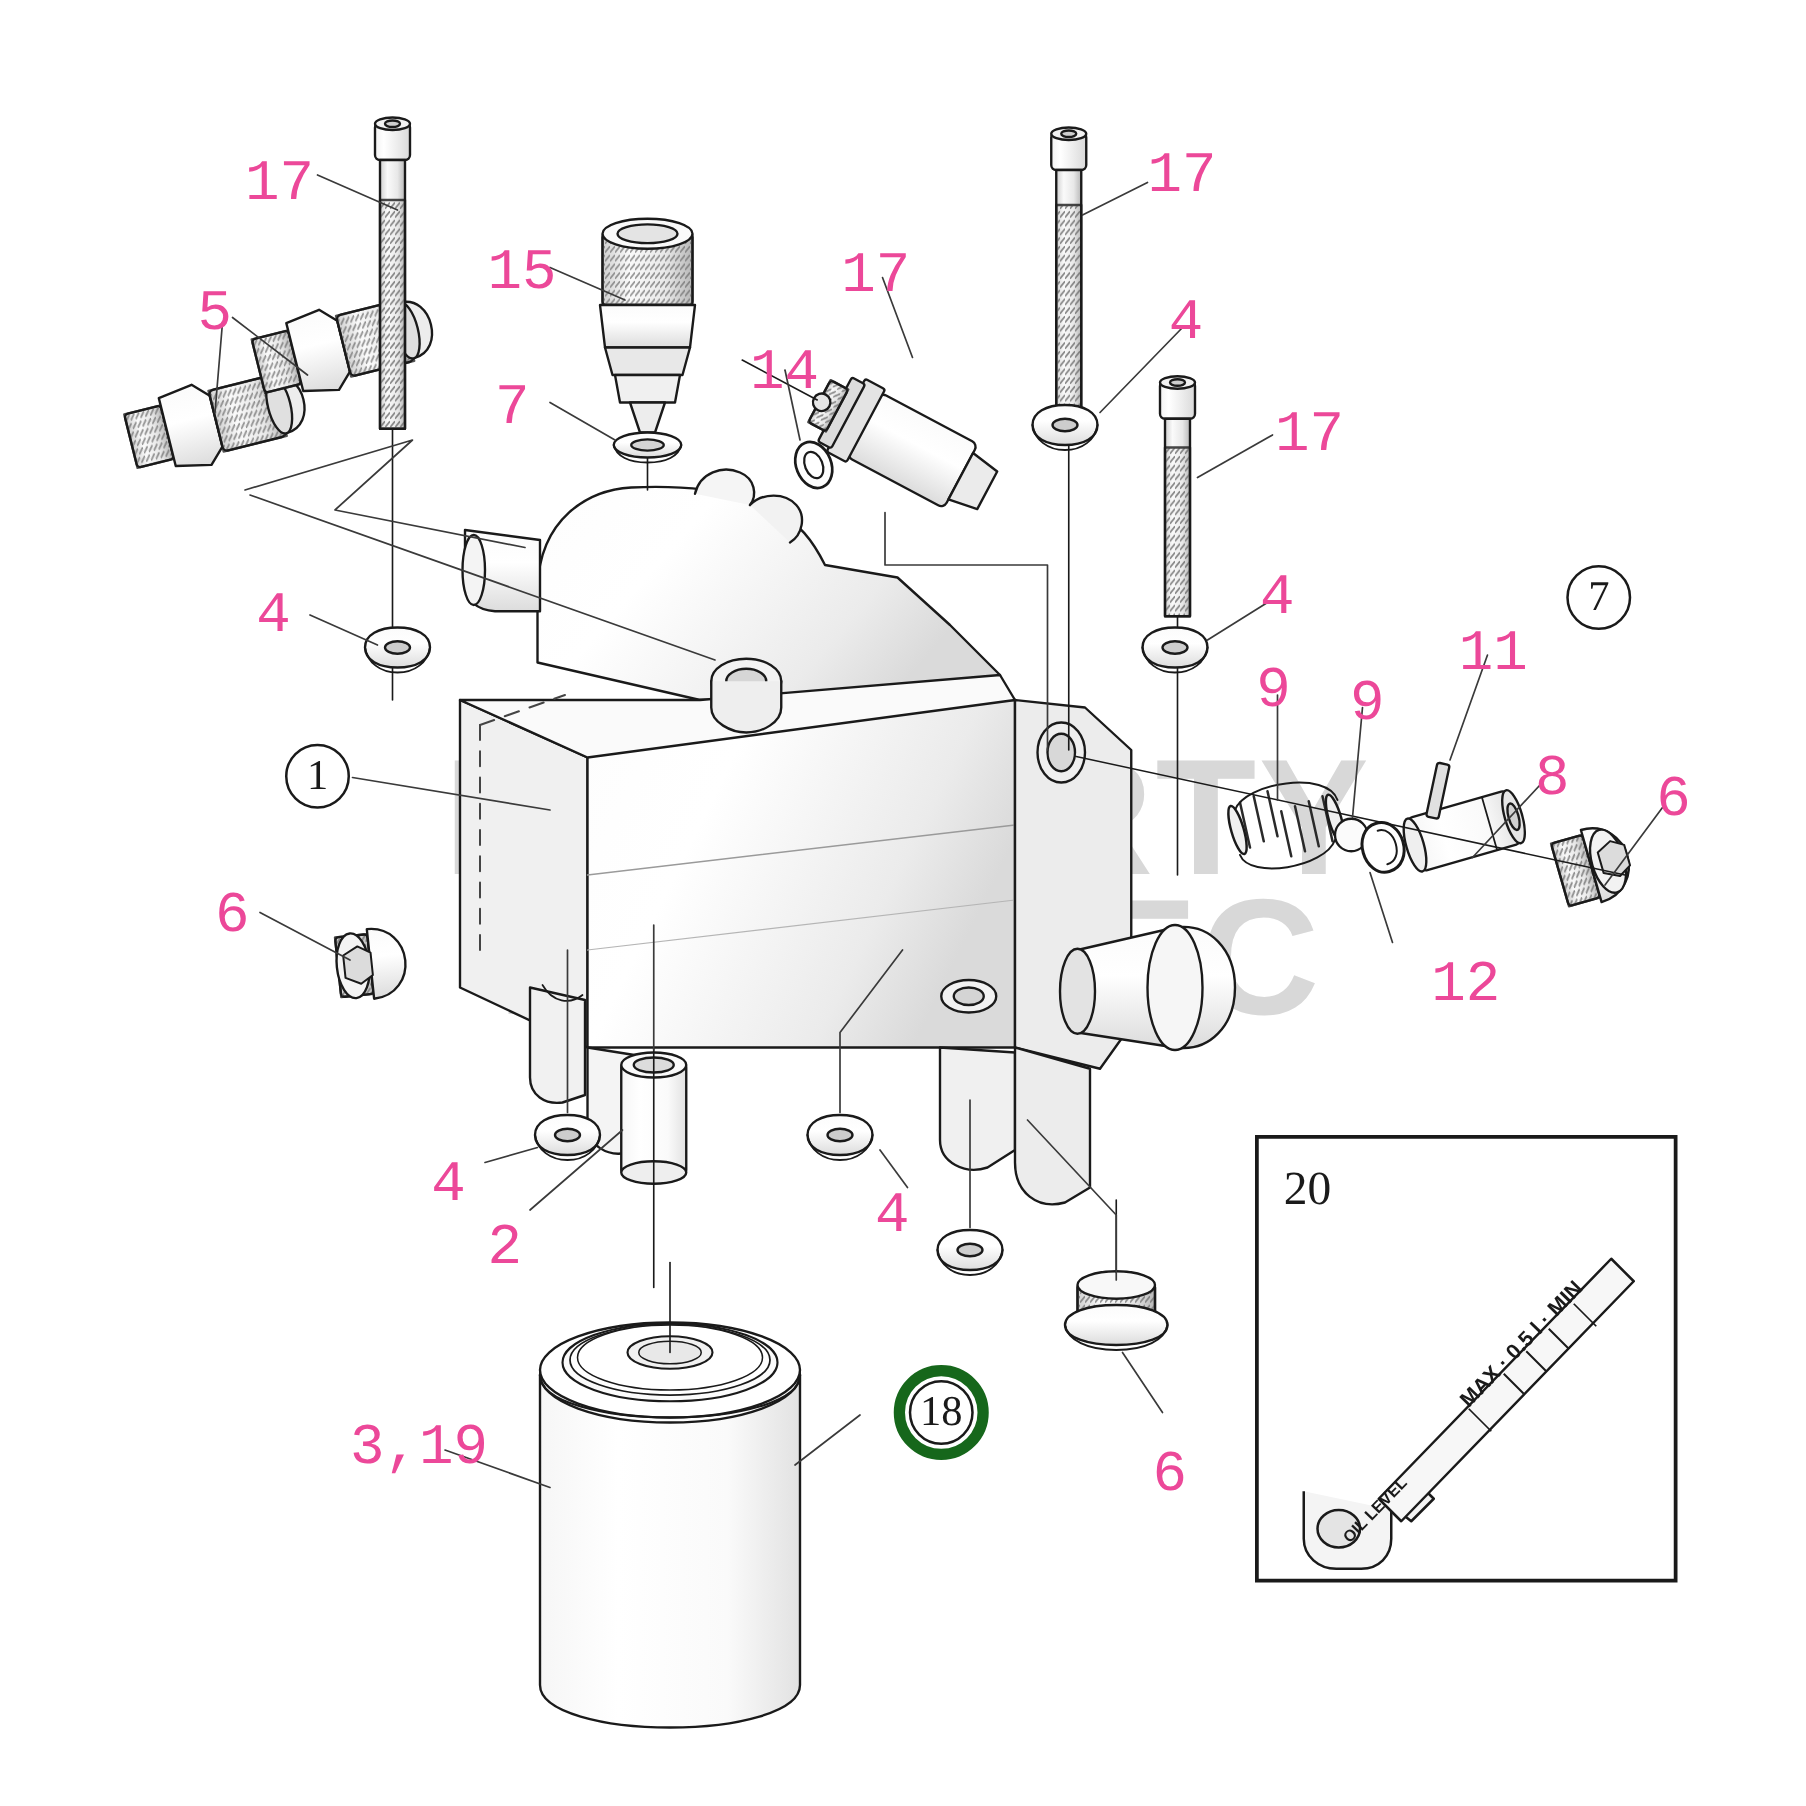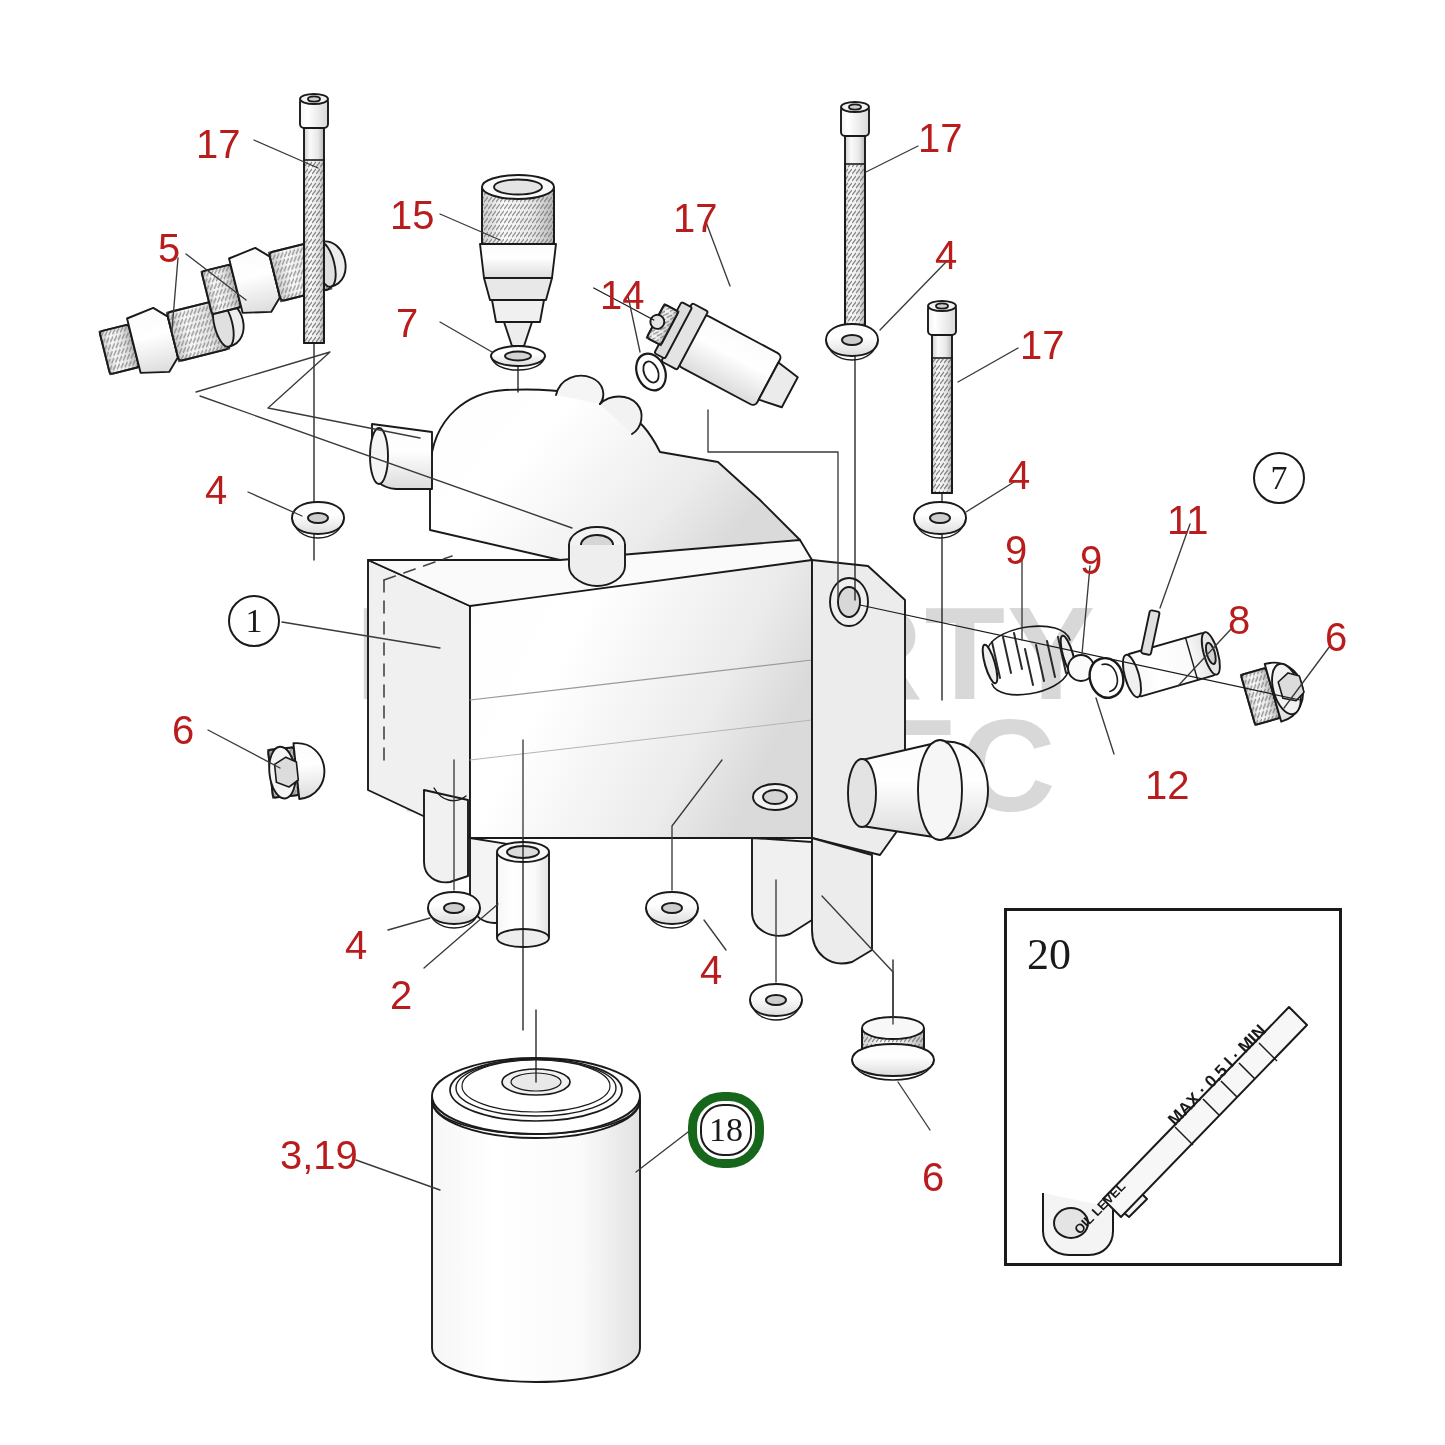--- a/index.html
+++ b/index.html
@@ -19,23 +19,23 @@
   }
   #stage svg.layer {
     position: absolute;
     left: 0;
     top: 0;
     width: 1445px;
     height: 1445px;
   }
   .callout-num {
     position: absolute;
-    font-family: Liberation Sans, sans-serif;
-    font-size: 40px;
-    color: #b91c1c;
+    font-family: Liberation Mono, monospace;
+    font-size: 46px;
+    color: #ec4899;
     line-height: 1;
     white-space: nowrap;
     user-select: none;
   }
   .circ-callout {
     position: absolute;
     width: 52px;
     height: 52px;
     border: 2.3px solid #1a1a1a;
     border-radius: 50%;
@@ -55,21 +55,21 @@
   }
   .inset-box {
     position: absolute;
     border: 3px solid #1a1a1a;
     background: #ffffff;
     box-sizing: border-box;
   }
   .inset-label {
     position: absolute;
     font-family: "Liberation Serif", serif;
-    font-size: 44px;
+    font-size: 38px;
     color: #1a1a1a;
   }
   .wm {
     position: absolute;
     font-family: "Liberation Sans", sans-serif;
     font-weight: bold;
     color: #d8d8d8;
     letter-spacing: 2px;
     user-select: none;
     white-space: nowrap;
@@ -449,21 +449,21 @@
   <div class="callout-num" style="left:172px; top:710px;">6</div>
   <div class="callout-num" style="left:1145px; top:765px;">12</div>
   <div class="callout-num" style="left:345px; top:925px;">4</div>
   <div class="callout-num" style="left:390px; top:975px;">2</div>
   <div class="callout-num" style="left:700px; top:950px;">4</div>
   <div class="callout-num" style="left:922px; top:1157px;">6</div>
   <div class="callout-num" style="left:280px; top:1135px;">3,19</div>
 
   <div class="circ-callout" style="left:228px; top:595px;">1</div>
   <div class="circ-callout" style="left:1253px; top:452px;">7</div>
-  <div class="circ-callout highlight" style="left:700px; top:1104px;border-radius:23px;">18</div>
+  <div class="circ-callout highlight" style="left:727px; top:1104px;">18</div>
 
   <div class="inset-box" style="left:1004px; top:908px; width:338px; height:358px;">
     <div class="inset-label" style="left:20px; top:18px;">20</div>
     <svg viewBox="0 0 338 358" style="position:absolute;left:0;top:0;width:338px;height:358px;">
       <g stroke="#1a1a1a" stroke-width="2" fill="none" stroke-linejoin="round">
 
         <path d="M36 282 L36 320 C36 334 48 344 62 344 L82 344 C96 344 106 334 106 320 L106 288
                  L124 272 L140 288 L122 306 L112 298" fill="#f4f4f4"></path>
         <ellipse cx="64" cy="312" rx="17" ry="15" fill="#e4e4e4"></ellipse>
 

